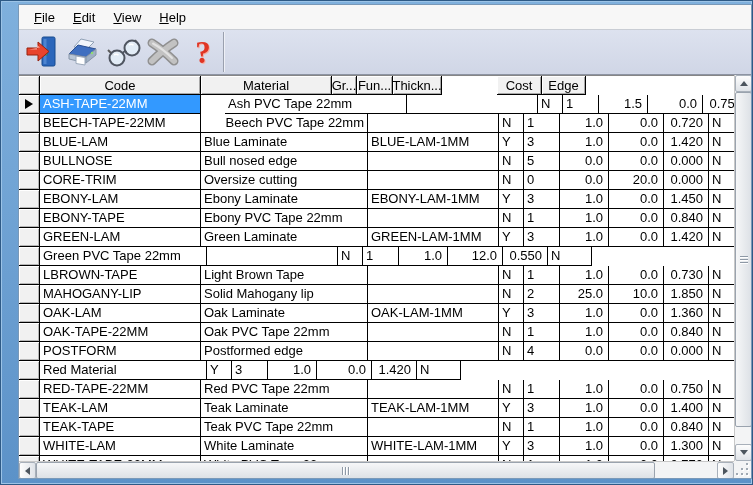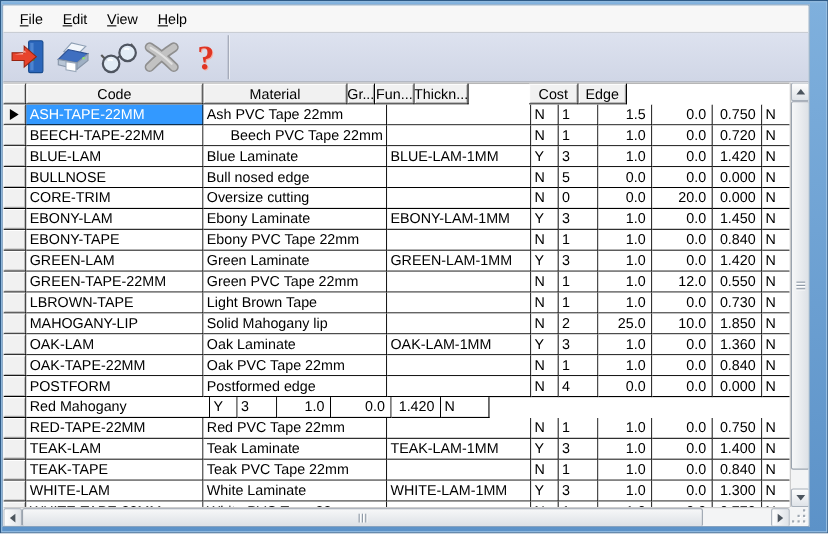--- a/index.html
+++ b/index.html
@@ -6,21 +6,21 @@
   html,body { background:#fff; }
   body { font-family:"Liberation Sans", sans-serif; }
 
   .window {
     position:relative; width:753px; height:485px;
     background:linear-gradient(to bottom,#7fb0dd,#5c92c8);
     border:1px solid #2e5a86;
     box-shadow:inset 0 0 0 1px #9cc3e6;
   }
   .content {
-    position:absolute; left:1px; top:3px; width:734px; height:475px;
+    position:absolute; left:17px; top:3px; width:734px; height:475px;
     background:#fff; border:1px solid #7a99b8;
     display:flex; flex-direction:column; overflow:hidden;
   }
 
   
   .menubar {
     height:25px; background:#f7f7f7; border-bottom:1px solid #c9cdd4;
     display:flex; align-items:center; padding-left:6px; flex:0 0 auto;
   }
   .menu-item {
@@ -195,21 +195,21 @@
             <div class="hcell" style="width: 55px; margin-top: 31px;">Core trim</div>
             <div class="hcell" style="width: 45px;">Cost</div>
             <div class="hcell" style="width: 44px;">Edge</div>
           </div>
         <div class="grid-body" id="grid-body">
             <div class="grow">
               <div class="selcell" style="width: 21px;">
                 <i class="row-arrow"></i>
               </div>
               <div class="cell selected" style="width: 161px;">ASH-TAPE-22MM</div>
-              <div class="cell" style="width: 167px;">Ash PVC Tape 22mm</div>
+              <div class="cell" style="width: 182px; margin-left: 24px;">Ash PVC Tape 22mm</div>
               <div class="cell" style="width: 131px;"></div>
               <div class="cell" style="width: 25px;">N</div>
               <div class="cell" style="width: 36px;">1</div>
               <div class="cell right" style="width: 49px;">1.5</div>
               <div class="cell right" style="width: 55px;">0.0</div>
               <div class="cell right" style="width: 45px;">0.750</div>
               <div class="cell" style="width: 44px;">N</div>
             </div>
             <div class="grow">
               <div class="selcell" style="width: 21px;"></div>
@@ -290,21 +290,20 @@
               <div class="cell" style="width: 131px;">GREEN-LAM-1MM</div>
               <div class="cell" style="width: 25px;">Y</div>
               <div class="cell" style="width: 36px;">3</div>
               <div class="cell right" style="width: 49px;">1.0</div>
               <div class="cell right" style="width: 55px;">0.0</div>
               <div class="cell right" style="width: 45px;">1.420</div>
               <div class="cell" style="width: 44px;">N</div>
             </div>
             <div class="grow">
               <div class="selcell" style="width: 21px;"></div>
-              <div class="cell" style="width: 161px;">GREEN-TAPE-22MM</div>
               <div class="cell" style="width: 167px;">Green PVC Tape 22mm</div>
               <div class="cell" style="width: 131px;"></div>
               <div class="cell" style="width: 25px;">N</div>
               <div class="cell" style="width: 36px;">1</div>
               <div class="cell right" style="width: 49px;">1.0</div>
               <div class="cell right" style="width: 55px;">12.0</div>
               <div class="cell right" style="width: 45px;">0.550</div>
               <div class="cell" style="width: 44px;">N</div>
             </div>
             <div class="grow">
@@ -362,21 +361,21 @@
               <div class="cell" style="width: 131px;"></div>
               <div class="cell" style="width: 25px;">N</div>
               <div class="cell" style="width: 36px;">4</div>
               <div class="cell right" style="width: 49px;">0.0</div>
               <div class="cell right" style="width: 55px;">0.0</div>
               <div class="cell right" style="width: 45px;">0.000</div>
               <div class="cell" style="width: 44px;">N</div>
             </div>
             <div class="grow">
               <div class="selcell" style="width: 21px;"></div>
-              <div class="cell" style="width: 167px;">Red Mahogany</div>
+              <div class="cell" style="width: 167px;">Red Material</div>
               <div class="cell" style="width: 25px;">Y</div>
               <div class="cell" style="width: 36px;">3</div>
               <div class="cell right" style="width: 49px;">1.0</div>
               <div class="cell right" style="width: 55px;">0.0</div>
               <div class="cell right" style="width: 45px;">1.420</div>
               <div class="cell" style="width: 44px;">N</div>
             </div>
             <div class="grow">
               <div class="selcell" style="width: 21px;"></div>
               <div class="cell" style="width: 161px;">RED-TAPE-22MM</div>

